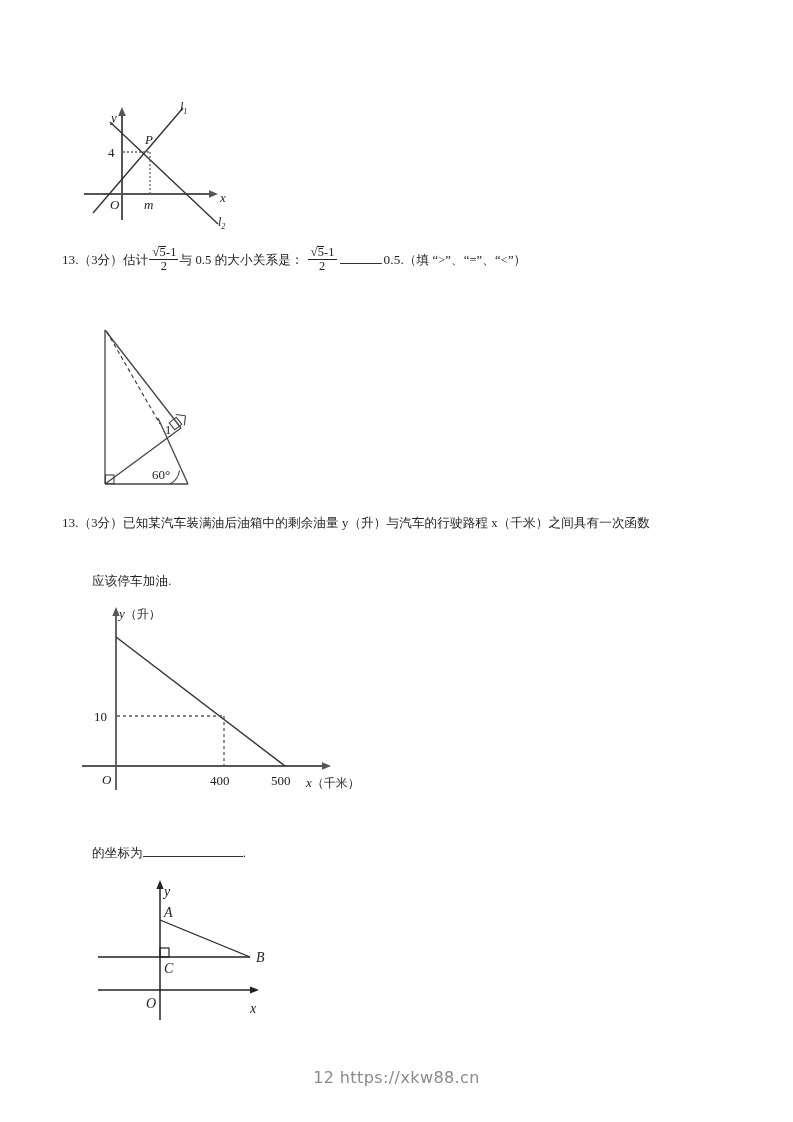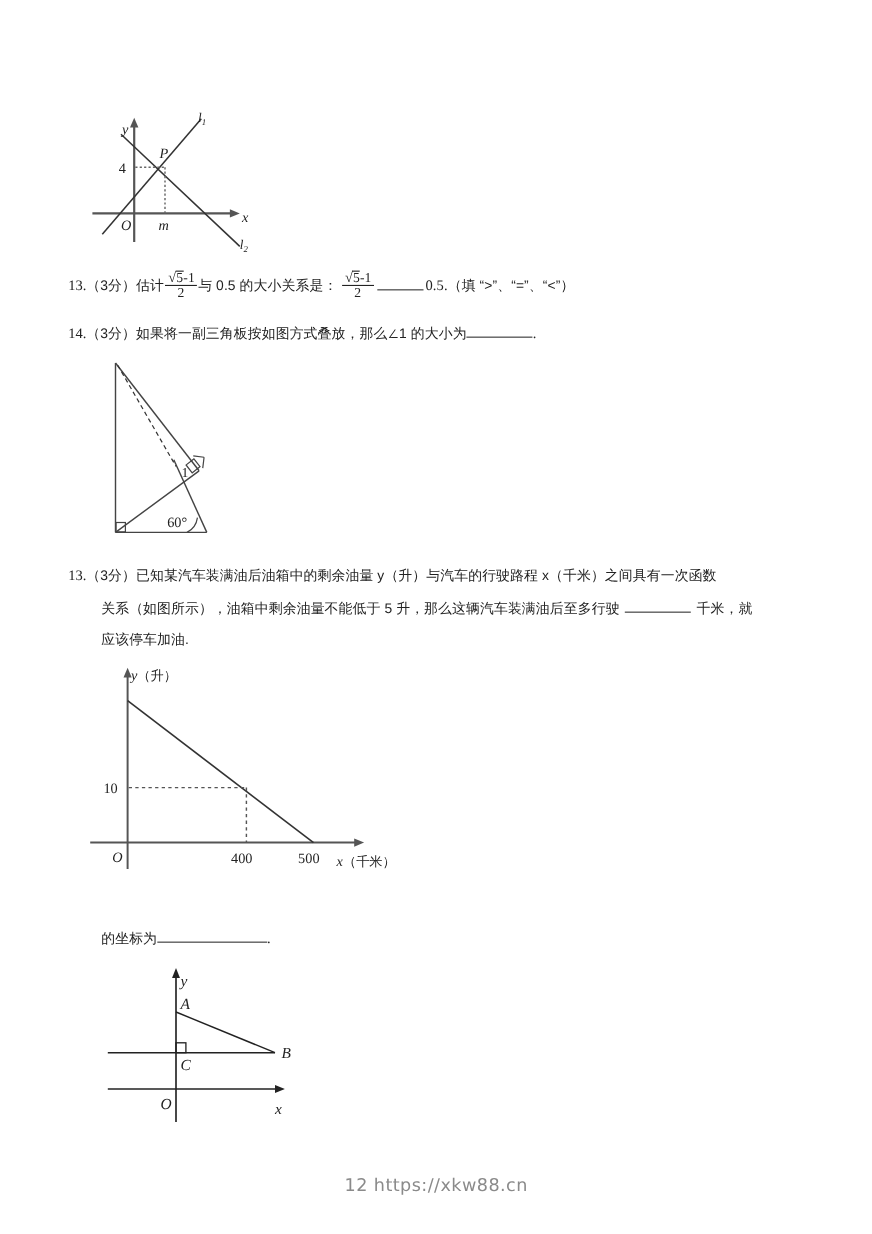--- a/index.html
+++ b/index.html
@@ -25,21 +25,21 @@
   
   .qline {
     position: absolute;
     font-size: 13.2px;
     line-height: 30px;
     letter-spacing: 0.1px;
     white-space: nowrap;
     color: #222;
   }
   .qnum { letter-spacing: 0px; }
-  .cn { font-family: Liberation Sans, sans-serif; font-size: 12.6px; }
+  .cn { font-family: Liberation Serif, serif; font-size: 12.6px; }
   .blank-s {
     display: inline-block;
     border-bottom: 1px solid #333;
     vertical-align: baseline;
   }
 
   
   .frac {
     display: inline-block;
     vertical-align: -0.52em;
@@ -108,23 +108,20 @@
       <text x="60" y="111" font-family="Liberation Serif, serif" font-style="italic" font-size="13" fill="#222">m</text>
       <text x="96" y="13" font-family="Liberation Serif, serif" font-style="italic" font-size="12" fill="#222">l<tspan font-size="8" dy="3">1</tspan></text>
       <text x="134" y="128" font-family="Liberation Serif, serif" font-style="italic" font-size="12" fill="#222">l<tspan font-size="8" dy="3">2</tspan></text>
     </svg>
   </div>
 
   <div class="qline" style="left:62px; top:245px;">
     <span class="qnum">13.</span><span class="cn">（3分）</span><span class="cn">估计</span><span class="frac"><span class="num"><span class="rad"><span class="bar"></span><span class="sign">√</span><span>5</span></span><span>-1</span></span><span class="den">2</span></span><span class="cn">与 0.5 的大小关系是：</span><span class="frac" style="margin-left:4px;"><span class="num"><span class="rad"><span class="bar"></span><span class="sign">√</span><span>5</span></span><span>-1</span></span><span class="den">2</span></span><span class="blank-s" style="width:42px; margin:0 2px;"></span><span>0.5.</span><span class="cn">（填 “&gt;”、“=”、“&lt;”）</span>
   </div>
 
-  <div class="qline" style="left:62px; top:288px;">
-    <span class="qnum">14.</span><span class="cn">（3分）</span><span class="cn">如果将一副三角板按如图方式叠放，那么∠1 的大小为</span><span class="blank-s" style="width:60px;"></span><span>.</span>
-  </div>
 
   <div class="fig" style="left:96px; top:320px; width:130px; height:175px;">
     <svg width="130" height="175" viewBox="0 0 130 175">
 
       <line x1="9" y1="10" x2="9" y2="164" stroke="#444" stroke-width="1.3"></line>
       <line x1="9" y1="10" x2="85" y2="108" stroke="#444" stroke-width="1.3"></line>
       <line x1="85" y1="108" x2="9" y2="164" stroke="#444" stroke-width="1.3"></line>
 
       <line x1="9" y1="164" x2="92" y2="164" stroke="#444" stroke-width="1.3"></line>
       <line x1="92" y1="164" x2="62" y2="98" stroke="#444" stroke-width="1.3"></line>
@@ -138,23 +135,20 @@
 
       <path d="M 74,164 A 18,18 0 0 0 83.5,150.5" fill="none" stroke="#444" stroke-width="1.1"></path>
 
       <text x="69" y="114" font-family="Liberation Serif, serif" font-size="12.5" fill="#222">1</text>
       <text x="56" y="159" font-family="Liberation Serif, serif" font-size="13" fill="#222">60°</text>
     </svg>
   </div>
 
   <div class="qline" style="left:62px; top:508px;">
     <span class="qnum">13.</span><span class="cn">（3分）</span><span class="cn">已知某汽车装满油后油箱中的剩余油量 y（升）与汽车的行驶路程 x（千米）之间具有一次函数</span>
-  </div>
-  <div class="qline" style="left:92px; top:538px;">
-    <span class="cn">关系（如图所示），油箱中剩余油量不能低于 5 升，那么这辆汽车装满油后至多行驶</span><span class="blank-s" style="width:60px; margin:0 5px;"></span><span class="cn">千米，就</span>
   </div>
   <div class="qline" style="left:92px; top:566px;">
     <span class="cn">应该停车加油.</span>
   </div>
 
   <div class="fig" style="left:78px; top:598px; width:290px; height:195px;text-align:center;">
     <svg width="290" height="195" viewBox="0 0 290 195">
 
       <line x1="38" y1="192" x2="38" y2="16" stroke="#555" stroke-width="1.8"></line>
       <polygon points="38,9 34.3,18 41.7,18" fill="#555"></polygon>

